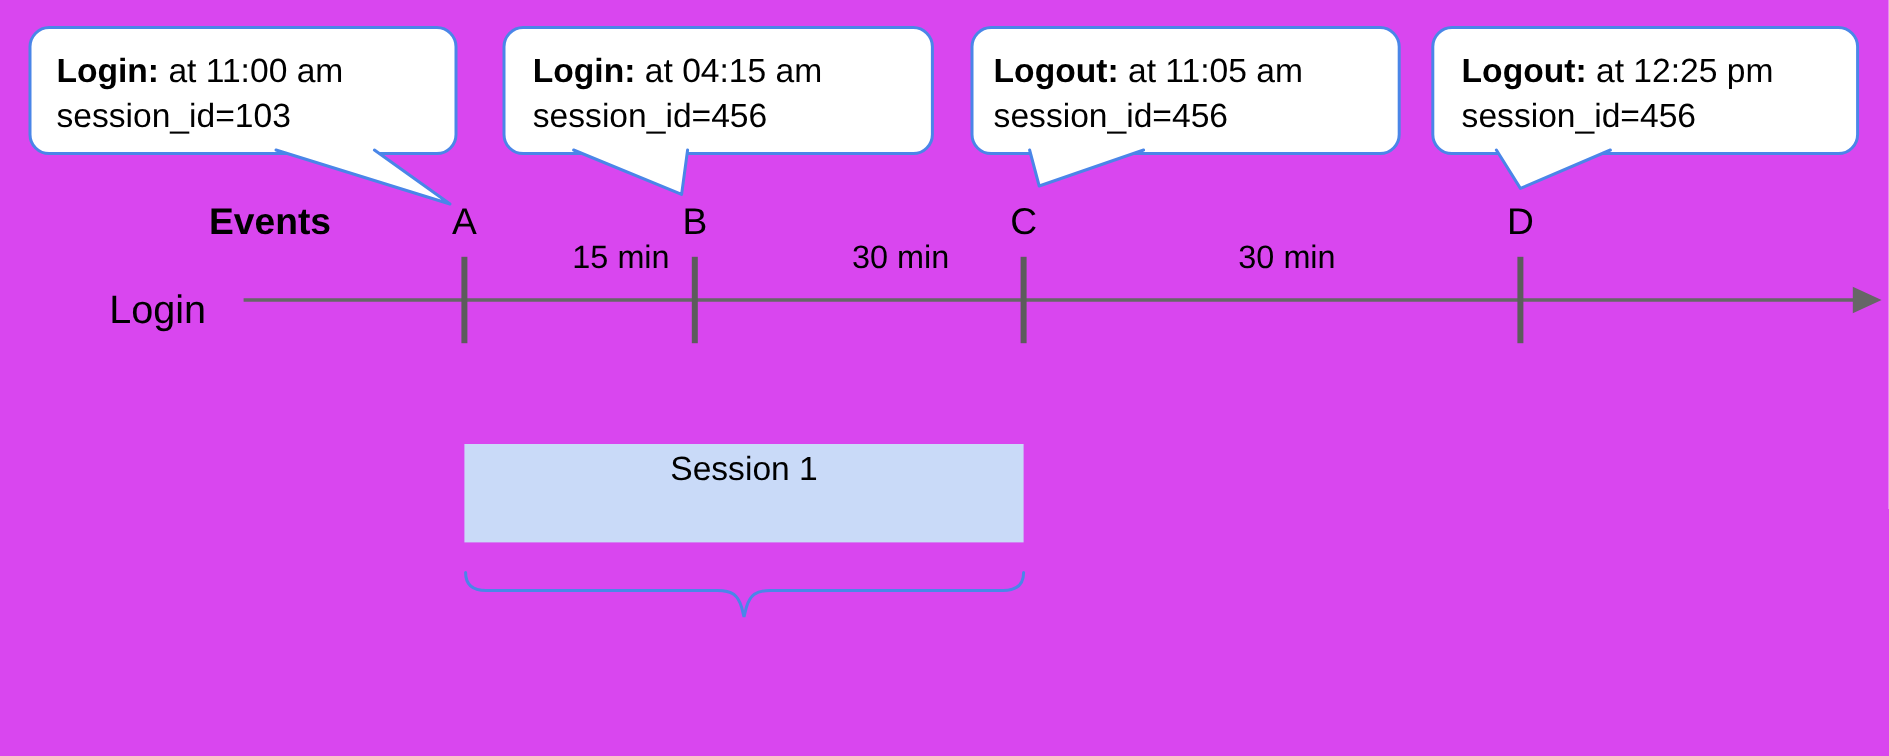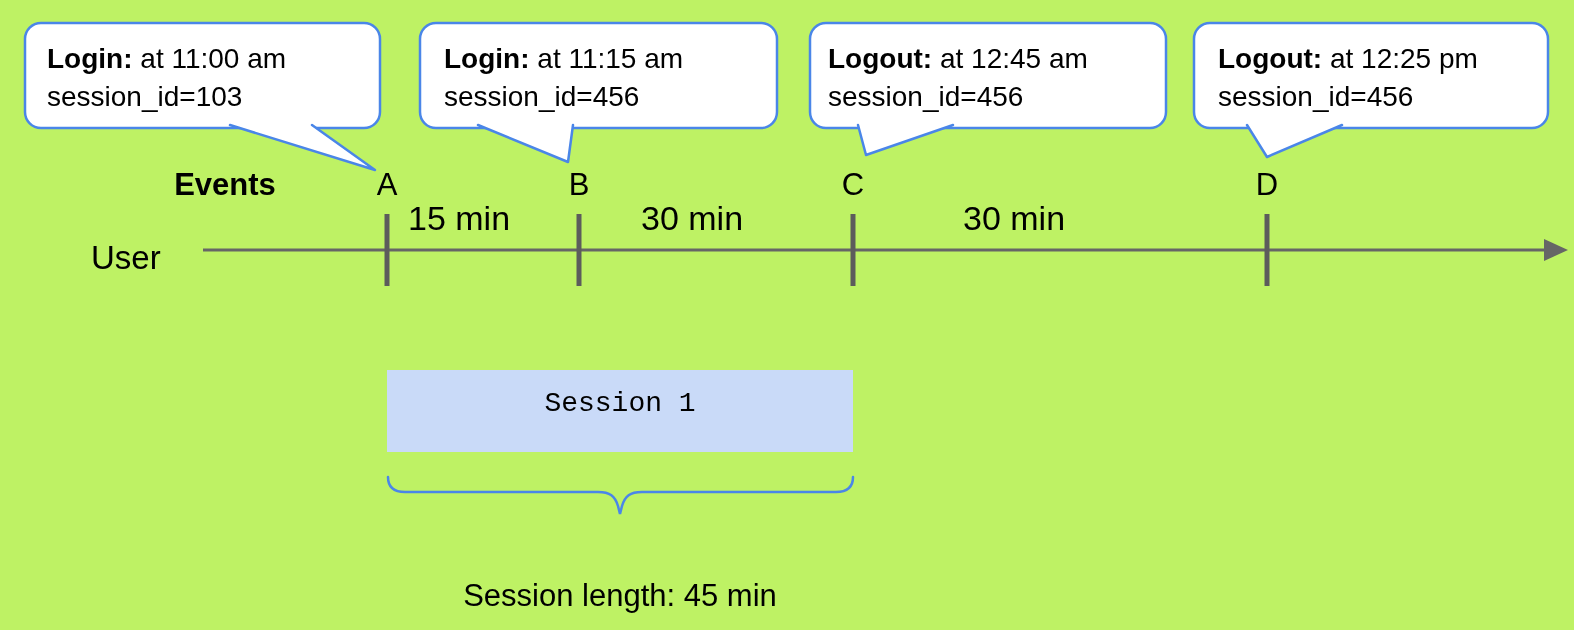--- a/index.html
+++ b/index.html
@@ -9,21 +9,21 @@
     --session: #c9daf8;
     --ink: #000000;
   }
   * { margin: 0; padding: 0; box-sizing: border-box; }
   html, body { background: #ffffff; }
   body { font-family: "Liberation Sans", "DejaVu Sans", sans-serif; color: var(--ink); }
   .canvas {
     position: relative;
     width: 1574px;
     height: 630px;
-    background: #bef264;
+    background: #d946ef;
     overflow: hidden;
   }
   .canvas svg.layer {
     position: absolute;
     left: 0; top: 0;
   }
   .bubble   { fill: #ffffff; stroke: var(--accent); stroke-width: 2.5; }
   .tail     { fill: #ffffff; stroke: var(--accent); stroke-width: 2.5; stroke-linejoin: round; stroke-linecap: round; }
   .brace    { fill: none; stroke: var(--accent); stroke-width: 2.5; stroke-linecap: round; }
   .tl-line  { stroke: var(--gray); stroke-width: 3; }
@@ -41,24 +41,24 @@
   .bubble-text .b { font-weight: bold; }
 
   .axis-label, .event-letter {
     font-size: 31px;
     color: var(--ink);
     text-align: center;
   }
   .event-letter { width: 60px; }
   .lane-label { font-size: 33px; color: var(--ink); }
   .interval-label {
-    font-size: 34px;
+    font-size: 27px;
     color: var(--ink);
     width: 150px;
-    text-align: left;
+    text-align: right;
   }
   .session-label {
     width: 466px;
     height: 82px;
     display: flex;
     align-items: center;
     justify-content: center;
     font-size: 28px;
     color: var(--ink);
   }
@@ -97,41 +97,40 @@
     <path class="tail" d="M 478 125 L 568 162 L 573 125"></path>
     <path class="tail" d="M 858 125 L 866 155 L 953 125"></path>
     <path class="tail" d="M 1247 125 L 1267 157 L 1342 125"></path>
   </svg>
 
   <div class="abs bubble-text" style="left:47px; top:40px;">
     <div><span class="b">Login:</span> <span>at 11:00 am</span></div>
     <div>session_id=103</div>
   </div>
   <div class="abs bubble-text" style="left:444px; top:40px;">
-    <div><span class="b">Login:</span> <span>at 11:15 am</span></div>
+    <div><span class="b">Login:</span> <span>at 04:15 am</span></div>
     <div>session_id=456</div>
   </div>
   <div class="abs bubble-text" style="left:828px; top:40px;">
-    <div><span class="b">Logout:</span> <span>at 12:45 am</span></div>
+    <div><span class="b">Logout:</span> <span>at 11:05 am</span></div>
     <div>session_id=456</div>
   </div>
   <div class="abs bubble-text" style="left:1218px; top:40px;">
     <div><span class="b">Logout:</span> <span>at 12:25 pm</span></div>
     <div>session_id=456</div>
   </div>
 
   <div class="abs axis-label" style="left:160px; top:167px; width:130px;font-weight:bold;">Events</div>
   <div class="abs event-letter" style="left:357px;  top:167px;">A</div>
   <div class="abs event-letter" style="left:549px;  top:167px;">B</div>
   <div class="abs event-letter" style="left:823px;  top:167px;">C</div>
   <div class="abs event-letter" style="left:1237px; top:167px;">D</div>
 
-  <div class="abs lane-label" style="left:91px; top:239px;">User</div>
+  <div class="abs lane-label" style="left:91px; top:239px;">Login</div>
 
   <div class="abs interval-label" style="left:408px; top:199px;">15 min</div>
   <div class="abs interval-label" style="left:641px; top:199px;">30 min</div>
   <div class="abs interval-label" style="left:963px; top:199px;">30 min</div>
 
-  <div class="abs session-label" style="left:387px; top:362px;font-family:Liberation Mono, monospace;">Session 1</div>
+  <div class="abs session-label" style="left:387px; top:350px;">Session 1</div>
 
-  <div class="abs session-length" style="left:400px; top:578px;">Session length: 45 min</div>
 
 </div>
 
 </body></html>

